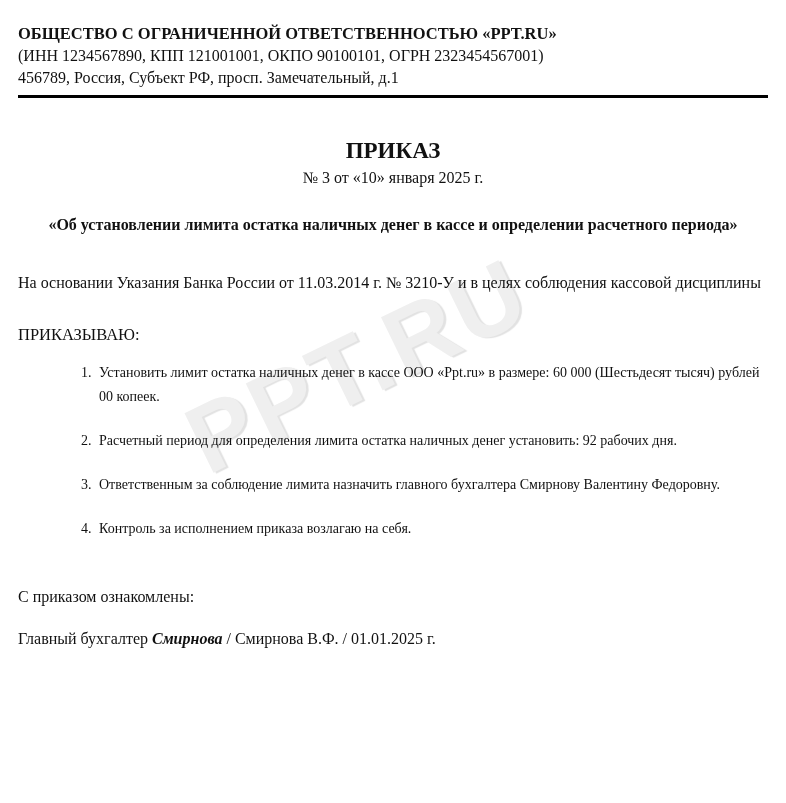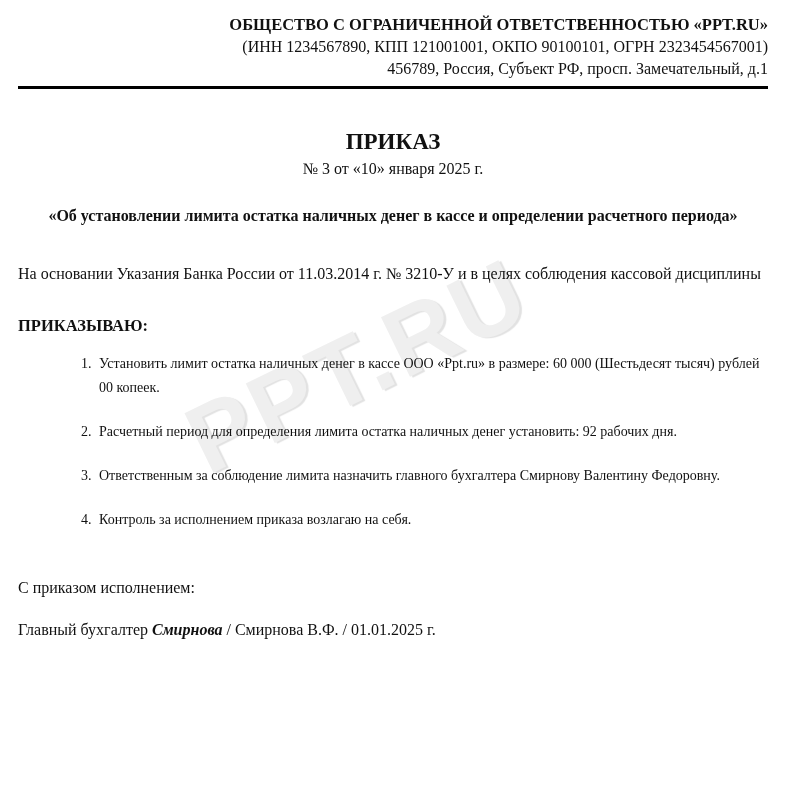--- a/index.html
+++ b/index.html
@@ -28,21 +28,21 @@
     font-weight: bold;
     font-size: 96px;
     letter-spacing: 4px;
     color: #efefef;
     text-shadow: 2px 2px 1px #e2e2e2, -1px -1px 0 #ffffff;
     user-select: none;
     white-space: nowrap;
   }
 
   
-  .company-header { text-align: right; line-height: 22px; font-size: 16px; }
+  .company-header { text-align: left; line-height: 22px; font-size: 16px; margin-top: 9px; }
   .company-name { font-weight: bold; font-size: 16.5px; }
   .header-rule {
     border: none;
     border-top: 3px solid #000000;
     margin-top: 6px;
   }
 
   
   .order-title {
     margin-top: 40px;
@@ -61,21 +61,21 @@
 
   
   .basis {
     margin-top: 34px;
     font-size: 16px;
     line-height: 24px;
     text-align: left;
   }
   .directive-label {
     margin-top: 30px;
-    font-weight: bold;
+    font-weight: normal;
     font-size: 16.5px;
   }
   ol.order-items {
     margin-top: 16px;
     padding-left: 77px;
     font-size: 14px;
     line-height: 24px;
   }
   ol.order-items li { margin-bottom: 20px; padding-left: 4px; }
 
@@ -124,21 +124,21 @@
     <div class="directive-label">ПРИКАЗЫВАЮ:</div>
 
     <ol class="order-items">
       <li>Установить лимит остатка наличных денег в кассе ООО «Ppt.ru» в размере: 60 000 (Шестьдесят тысяч) рублей 00 копеек.</li>
       <li>Расчетный период для определения лимита остатка наличных денег установить: 92 рабочих дня.</li>
       <li>Ответственным за соблюдение лимита назначить главного бухгалтера Смирнову Валентину Федоровну.</li>
       <li>Контроль за исполнением приказа возлагаю на себя.</li>
     </ol>
 
 
-    <div class="ack-label">С приказом исполнением:</div>
+    <div class="ack-label">С приказом ознакомлены:</div>
 
     <div class="ack-line">
       <span>Главный бухгалтер</span>
       <span class="ack-signature">Смирнова</span>
       <span>/ Смирнова В.Ф. / 01.01.2025 г.</span>
     </div>
 
   </div>
 </div>
 

